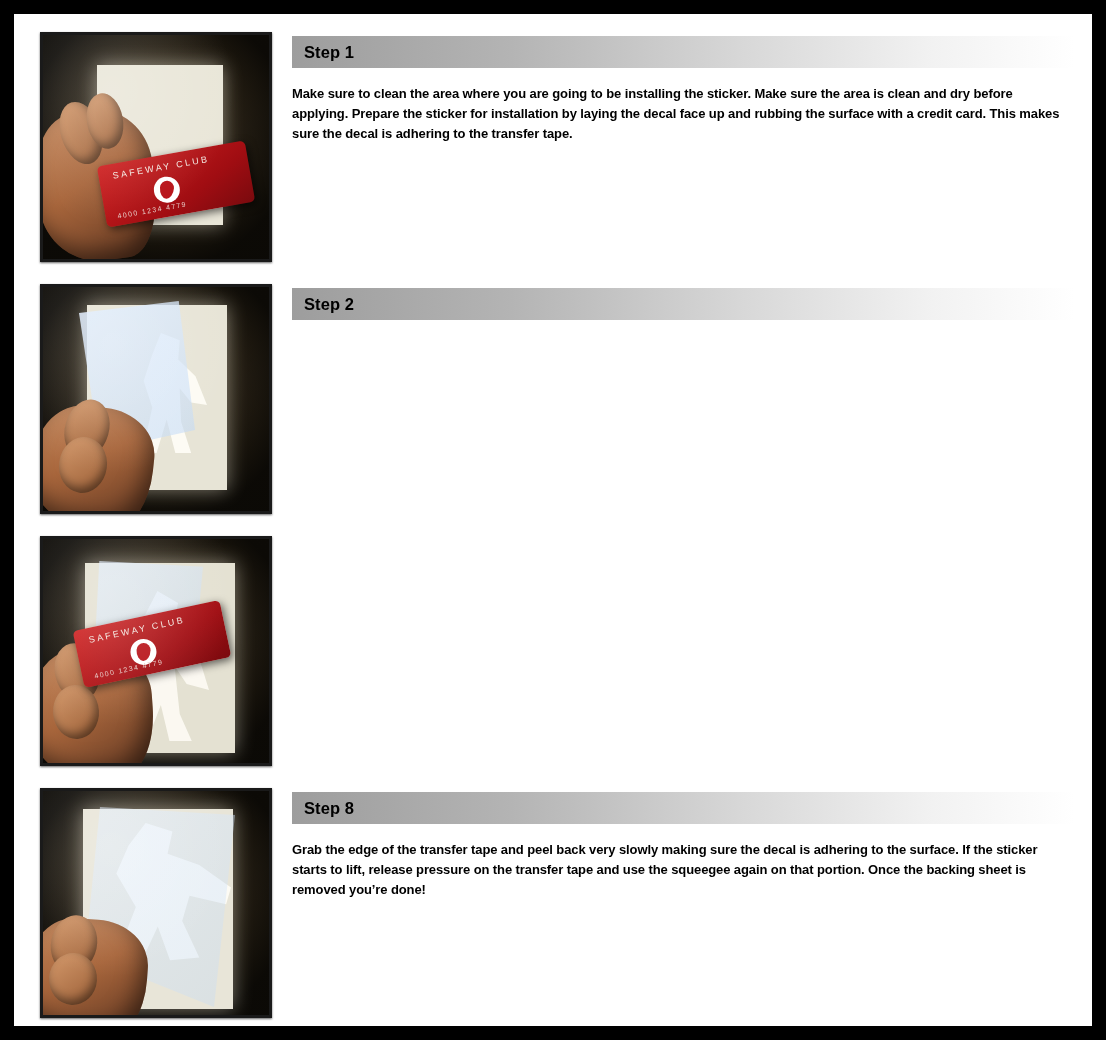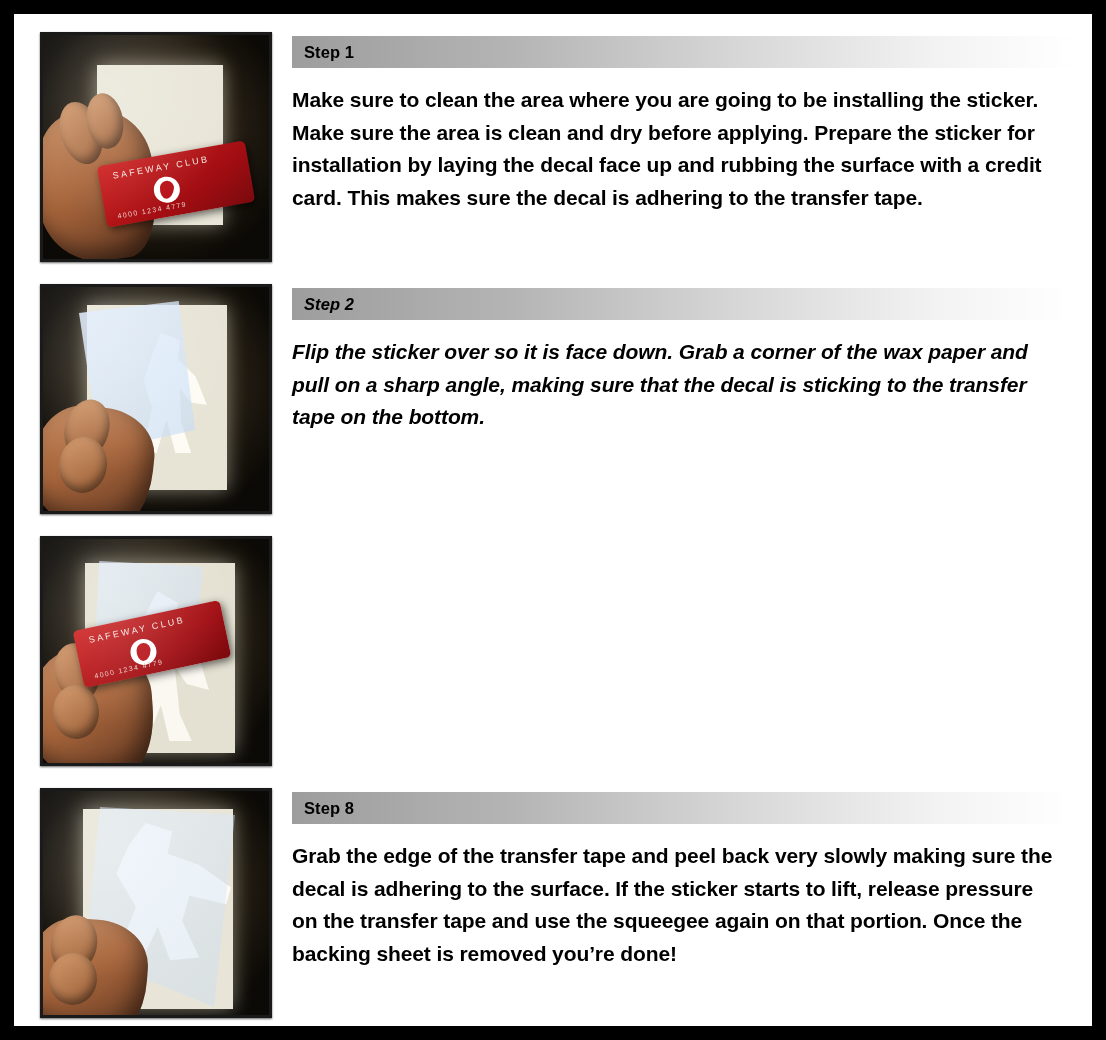--- a/index.html
+++ b/index.html
@@ -183,30 +183,30 @@
   .step-header span {
     font-family: "Liberation Sans", sans-serif;
     font-weight: bold;
     font-size: 16.5px;
     color: #000000;
     letter-spacing: 0.1px;
   }
   .body-text {
     font-family: "Liberation Sans", sans-serif;
     font-weight: bold;
-    font-size: 21px;
+    font-size: 13px;
     line-height: 1.55;
     color: #000000;
     letter-spacing: -0.1px;
     max-width: 770px;
   }
   .body-text p { margin: 0 0 16px 0; }
   .body-text p:last-child { margin-bottom: 0; }
   .row-gap-1 { margin-bottom: 22px; }
-  .row-gap-2 { margin-bottom: 22px; font-style: italic; }
+  .row-gap-2 { margin-bottom: 22px; }
   .row-gap-3 { margin-bottom: 22px; }
 </style>
 </head>
 <body>
 
 <div class="page">
   <div class="sheet">
     <div class="steps">
 
       <div class="step-row row-gap-1">
@@ -246,21 +246,20 @@
             <div class="finger" style="left:22px;top:112px;width:44px;height:60px;transform:rotate(16deg);"></div>
             <div class="finger" style="left:16px;top:150px;width:48px;height:56px;transform:rotate(8deg);"></div>
             <div class="glare"></div>
           </div>
         </div>
         <div class="text-col">
           <div class="step-header">
             <span>Step 2</span>
           </div>
           <div class="body-text">
-            <p>Flip the sticker over so it is face down.  Grab a corner of the wax paper and pull on a sharp angle, making sure that the decal is sticking to the transfer tape on the bottom.</p>
           </div>
         </div>
       </div>
 
       <div class="step-row row-gap-3">
         <div class="photo">
           <div class="photo-inner">
             <div class="lighting"></div>
             <div class="paper sheet3"></div>
             <div class="silhouette sil3"></div>

